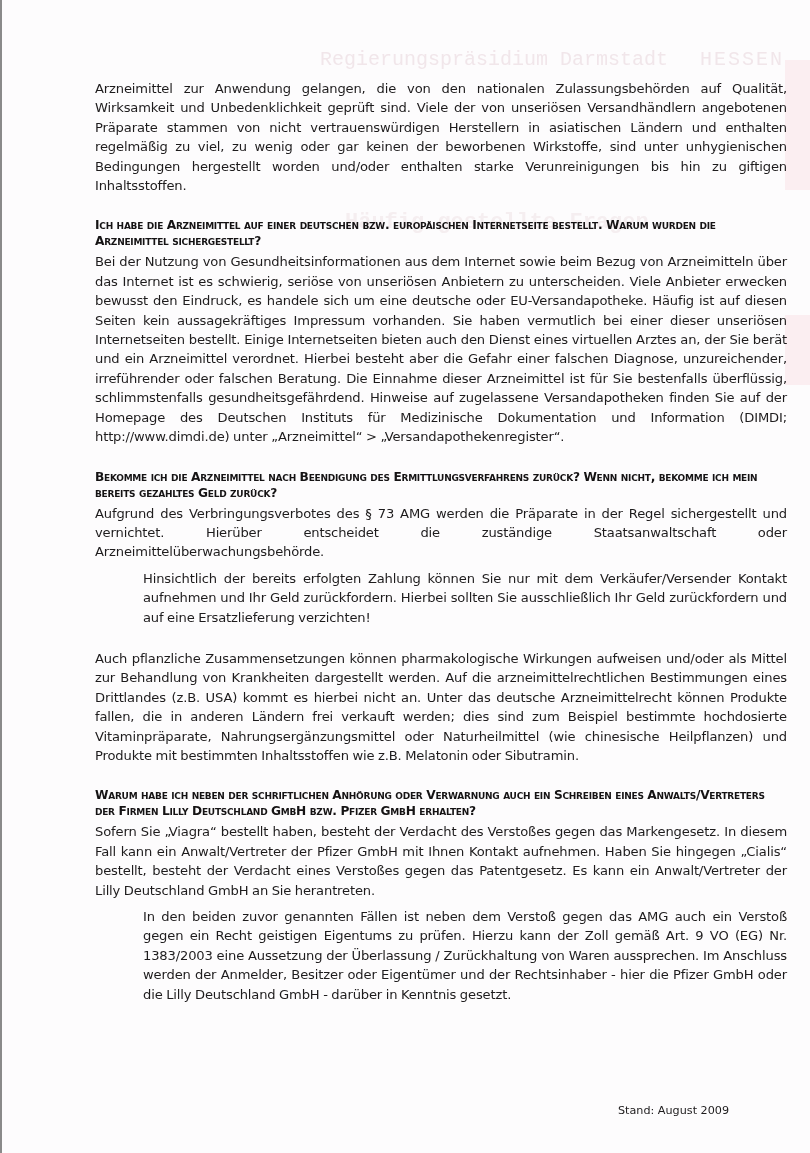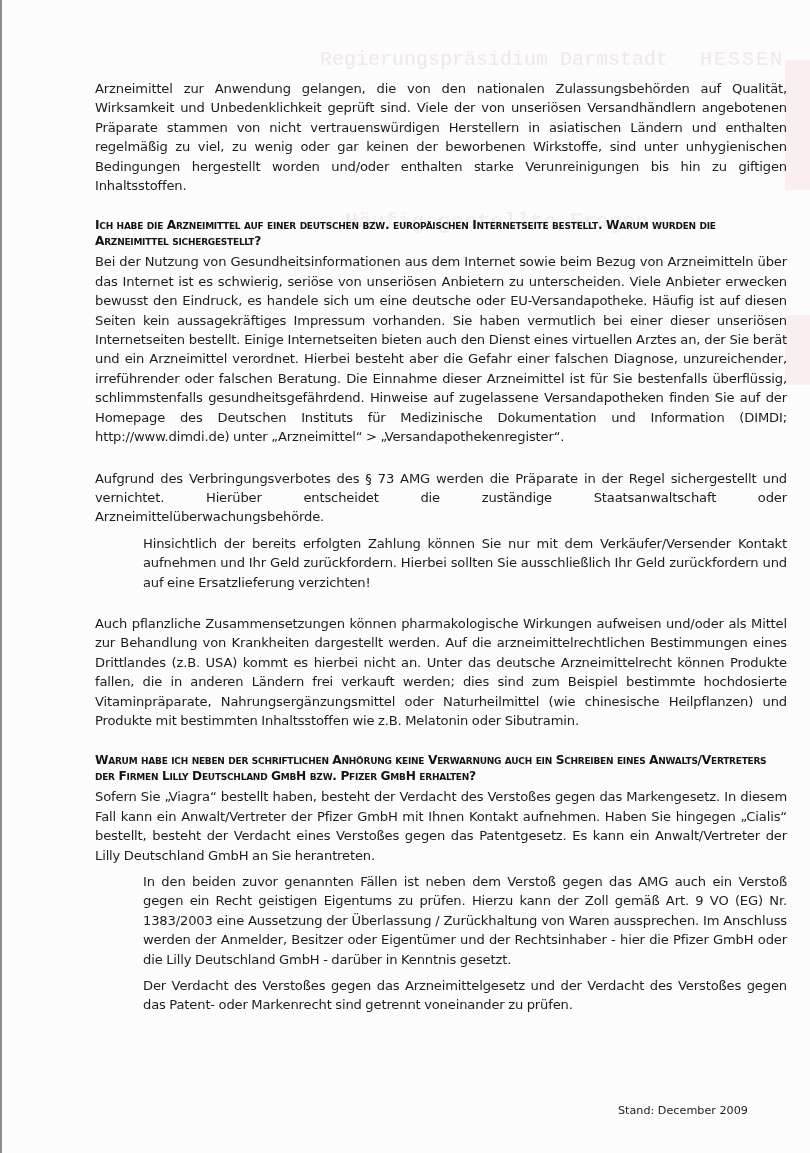--- a/index.html
+++ b/index.html
@@ -68,29 +68,29 @@
   <div class="section">
     <p>Arzneimittel zur Anwendung gelangen, die von den nationalen Zulassungsbehörden auf Qualität, Wirksamkeit und Unbedenklichkeit geprüft sind. Viele der von unseriösen Versandhändlern angebotenen Präparate stammen von nicht vertrauenswürdigen Herstellern in asiatischen Ländern und enthalten regelmäßig zu viel, zu wenig oder gar keinen der beworbenen Wirkstoffe, sind unter unhygienischen Bedingungen hergestellt worden und/oder enthalten starke Verunreinigungen bis hin zu giftigen Inhaltsstoffen.</p>
   </div>
 
   <div class="section">
     <h2>Ich habe die Arzneimittel auf einer deutschen bzw. europäischen Internetseite bestellt. Warum wurden die Arzneimittel sichergestellt?</h2>
     <p>Bei der Nutzung von Gesundheitsinformationen aus dem Internet sowie beim Bezug von Arzneimitteln über das Internet ist es schwierig, seriöse von unseriösen Anbietern zu unterscheiden. Viele Anbieter erwecken bewusst den Eindruck, es handele sich um eine deutsche oder EU-Versandapotheke. Häufig ist auf diesen Seiten kein aussagekräftiges Impressum vorhanden. Sie haben vermutlich bei einer dieser unseriösen Internetseiten bestellt. Einige Internetseiten bieten auch den Dienst eines virtuellen Arztes an, der Sie berät und ein Arzneimittel verordnet. Hierbei besteht aber die Gefahr einer falschen Diagnose, unzureichender, irreführender oder falschen Beratung. Die Einnahme dieser Arzneimittel ist für Sie bestenfalls überflüssig, schlimmstenfalls gesundheitsgefährdend. Hinweise auf zugelassene Versandapotheken finden Sie auf der Homepage des Deutschen Instituts für Medizinische Dokumentation und Information (DIMDI; http://www.dimdi.de) unter „Arzneimittel“ &gt; „Versandapothekenregister“.</p>
   </div>
 
   <div class="section">
+    <h2>Bekomme ich die Arzneimittel nach Beendigung des Ermittlungsverfahrens zurück? Wenn nicht, bekomme ich mein bereits gezahltes Geld zurück?</h2>
     <p>Aufgrund des Verbringungsverbotes des § 73 AMG werden die Präparate in der Regel sichergestellt und vernichtet. Hierüber entscheidet die zuständige Staatsanwaltschaft oder Arzneimittelüberwachungsbehörde.</p>
     <p>Hinsichtlich der bereits erfolgten Zahlung können Sie nur mit dem Verkäufer/Versender Kontakt aufnehmen und Ihr Geld zurückfordern. Hierbei sollten Sie ausschließlich Ihr Geld zurückfordern und auf eine Ersatzlieferung verzichten!</p>
   </div>
 
   <div class="section">
     <p>Auch pflanzliche Zusammensetzungen können pharmakologische Wirkungen aufweisen und/oder als Mittel zur Behandlung von Krankheiten dargestellt werden. Auf die arzneimittelrechtlichen Bestimmungen eines Drittlandes (z.B. USA) kommt es hierbei nicht an. Unter das deutsche Arzneimittelrecht können Produkte fallen, die in anderen Ländern frei verkauft werden; dies sind zum Beispiel bestimmte hochdosierte Vitaminpräparate, Nahrungsergänzungsmittel oder Naturheilmittel (wie chinesische Heilpflanzen) und Produkte mit bestimmten Inhaltsstoffen wie z.B. Melatonin oder Sibutramin.</p>
   </div>
 
   <div class="section">
-    <h2>Warum habe ich neben der schriftlichen Anhörung keine Verwarnung auch ein Schreiben eines Anwalts/Vertreters der Firmen Lilly Deutschland GmbH bzw. Pfizer GmbH erhalten?</h2>
+    <h2>Warum habe ich neben der schriftlichen Anhörung oder Verwarnung auch ein Schreiben eines Anwalts/Vertreters der Firmen Lilly Deutschland GmbH bzw. Pfizer GmbH erhalten?</h2>
     <p>Sofern Sie „Viagra“ bestellt haben, besteht der Verdacht des Verstoßes gegen das Markengesetz. In diesem Fall kann ein Anwalt/Vertreter der Pfizer GmbH mit Ihnen Kontakt aufnehmen. Haben Sie hingegen „Cialis“ bestellt, besteht der Verdacht eines Verstoßes gegen das Patentgesetz. Es kann ein Anwalt/Vertreter der Lilly Deutschland GmbH an Sie herantreten.</p>
     <p>In den beiden zuvor genannten Fällen ist neben dem Verstoß gegen das AMG auch ein Verstoß gegen ein Recht geistigen Eigentums zu prüfen. Hierzu kann der Zoll gemäß Art. 9 VO (EG) Nr. 1383/2003 eine Aussetzung der Überlassung / Zurückhaltung von Waren aussprechen. Im Anschluss werden der Anmelder, Besitzer oder Eigentümer und der Rechtsinhaber - hier die Pfizer GmbH oder die Lilly Deutschland GmbH - darüber in Kenntnis gesetzt.</p>
-    <p>Der Verdacht des Verstoßes gegen das Arzneimittelgesetz und der Verdacht des Verstoßes gegen das Patent- oder Markenrecht sind getrennt voneinander zu prüfen.</p>
   </div>
 </div>
 
-<div class="footer">Stand: December 2009</div>
+<div class="footer">Stand: August 2009</div>
 
 </body></html>

